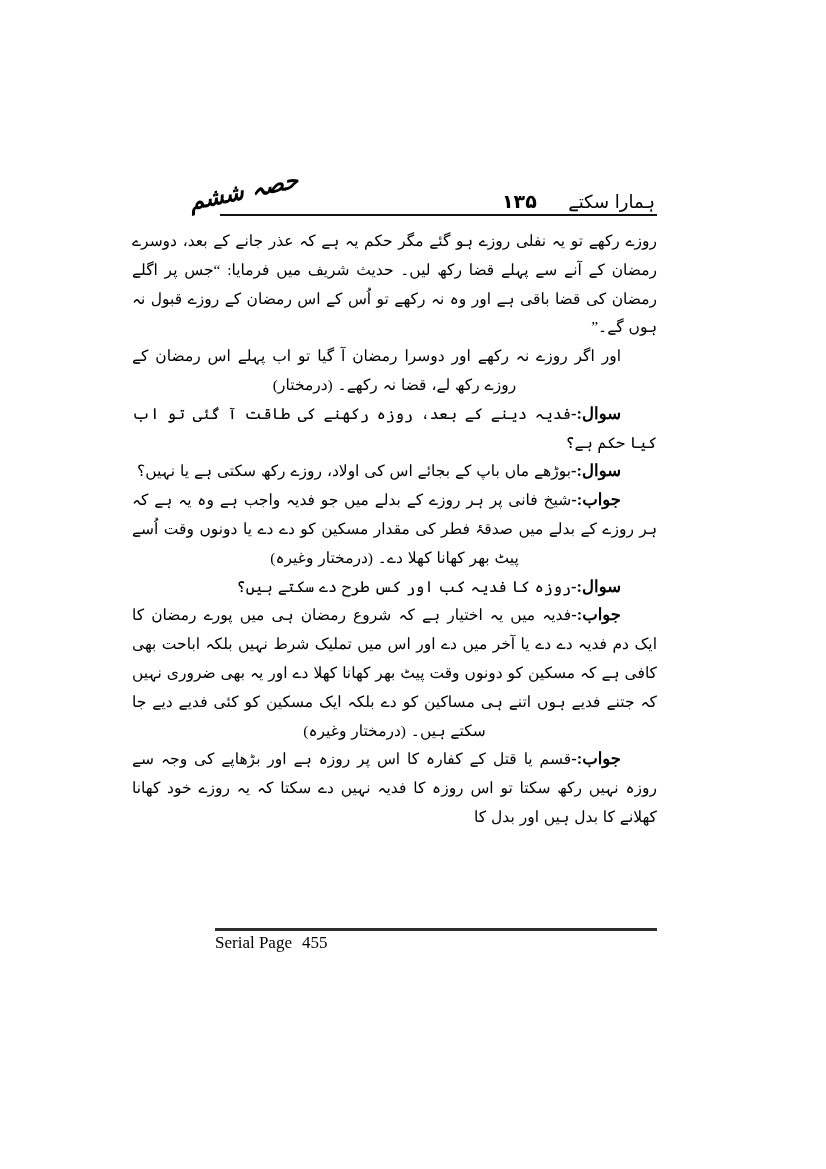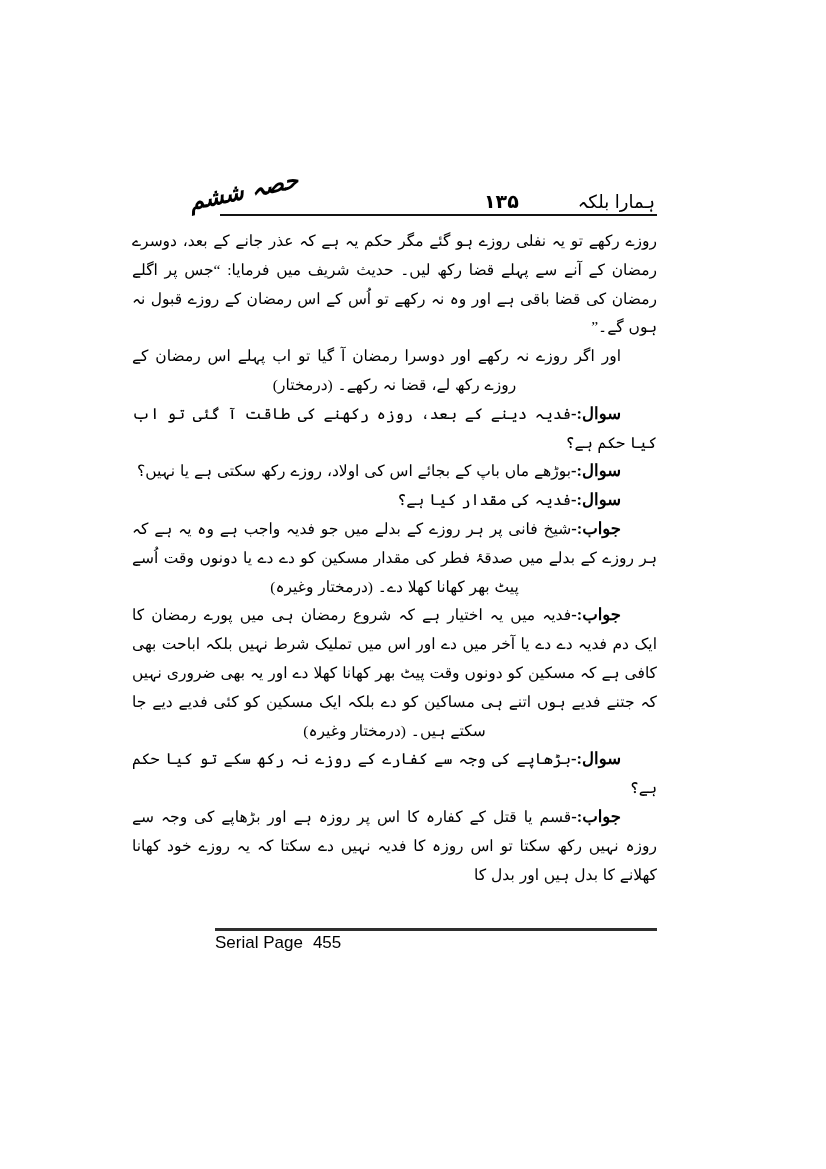--- a/index.html
+++ b/index.html
@@ -11,73 +11,72 @@
   .content{position:absolute;left:132px;top:176px;width:525px;}
   
   .header{position:relative;height:40px;}
   .header-rule{position:absolute;left:88px;right:0;bottom:0;height:2px;background:#141414;}
   .left-title{
     position:absolute;left:60px;bottom:1px;
     font-size:23px;font-weight:bold;font-style:italic;
     transform:rotate(-12deg);transform-origin:left bottom;
     letter-spacing:1px;white-space:nowrap;direction:rtl;
   }
-  .page-num{position:absolute;left:352px;bottom:4px;font-size:19px;font-weight:bold;direction:rtl;}
+  .page-num{position:absolute;left:370px;bottom:4px;font-size:19px;font-weight:bold;direction:rtl;}
   .right-title{position:absolute;right:2px;bottom:4px;font-size:18px;white-space:nowrap;direction:rtl;}
   
   .body-text{
     margin-top:11px;direction:rtl;text-align:justify;
     font-size:15.5px;line-height:28.8px;word-spacing:1px;font-family:Liberation Serif, serif;
   }
   .body-text p.para{margin:0;padding:0;}
   .body-text p.indent{text-indent:36px;}
   .body-text p.center-last{text-align-last:center;}
   .marker{font-weight:bold;font-size:16.5px;}
   
   .footer-rule{position:absolute;left:215px;top:928px;width:442px;height:3px;background:#2e2e2e;}
   .serial{
     position:absolute;left:215px;top:933px;
-    font-family:Liberation Sans, sans-serif;
+    font-family:Liberation Serif, serif;
     font-size:17px;color:#000;white-space:nowrap;
   }
   .serial .num{margin-left:10px;}
 </style>
 </head>
 <body>
 
 <div class="page">
   <div class="content">
 
     <div class="header">
       <span class="left-title">حصہ ششم</span>
       <span class="page-num">۱۳۵</span>
-      <span class="right-title">ہمارا بلکہ</span>
+      <span class="right-title">ہمارا سکتے</span>
       <div class="header-rule"></div>
     </div>
 
     <div class="body-text">
 
         <p class="para"><span class="ptext">روزے رکھے تو یہ نفلی روزے ہو گئے مگر حکم یہ ہے کہ عذر جانے کے بعد، دوسرے رمضان کے آنے سے پہلے قضا رکھ لیں۔ حدیث شریف میں فرمایا: “جس پر اگلے رمضان کی قضا باقی ہے اور وہ نہ رکھے تو اُس کے اس رمضان کے روزے قبول نہ ہوں گے۔”</span></p>
 
         <p class="para indent center-last"><span class="ptext">اور اگر روزے نہ رکھے اور دوسرا رمضان آ گیا تو اب پہلے اس رمضان کے روزے رکھ لے، قضا نہ رکھے۔ (درمختار)</span></p>
 
         <p class="para indent"><b class="marker">سوال:-</b><span class="ptext">فدیہ دینے کے بعد، روزہ رکھنے کی طاقت آ گئی تو اب کیا حکم ہے؟</span></p>
 
 
         <p class="para indent"><b class="marker">سوال:-</b><span class="ptext">بوڑھے ماں باپ کے بجائے اس کی اولاد، روزے رکھ سکتی ہے یا نہیں؟</span></p>
 
 
-        <p class="para indent"><b class="marker">سوال:-</b><span class="ptext">فدیہ کی مقدار کیا ہے؟</span></p>
 
         <p class="para indent center-last"><b class="marker">جواب:-</b><span class="ptext">شیخ فانی پر ہر روزے کے بدلے میں جو فدیہ واجب ہے وہ یہ ہے کہ ہر روزے کے بدلے میں صدقۂ فطر کی مقدار مسکین کو دے دے یا دونوں وقت اُسے پیٹ بھر کھانا کھلا دے۔ (درمختار وغیرہ)</span></p>
 
+        <p class="para indent"><b class="marker">سوال:-</b><span class="ptext">روزہ کا فدیہ کب اور کس طرح دے سکتے ہیں؟</span></p>
 
         <p class="para indent center-last"><b class="marker">جواب:-</b><span class="ptext">فدیہ میں یہ اختیار ہے کہ شروع رمضان ہی میں پورے رمضان کا ایک دم فدیہ دے دے یا آخر میں دے اور اس میں تملیک شرط نہیں بلکہ اباحت بھی کافی ہے کہ مسکین کو دونوں وقت پیٹ بھر کھانا کھلا دے اور یہ بھی ضروری نہیں کہ جتنے فدیے ہوں اتنے ہی مساکین کو دے بلکہ ایک مسکین کو کئی فدیے دیے جا سکتے ہیں۔ (درمختار وغیرہ)</span></p>
 
-        <p class="para indent"><b class="marker">سوال:-</b><span class="ptext">بڑھاپے کی وجہ سے کفارے کے روزے نہ رکھ سکے تو کیا حکم ہے؟</span></p>
 
         <p class="para indent"><b class="marker">جواب:-</b><span class="ptext">قسم یا قتل کے کفارہ کا اس پر روزہ ہے اور بڑھاپے کی وجہ سے روزہ نہیں رکھ سکتا تو اس روزہ کا فدیہ نہیں دے سکتا کہ یہ روزے خود کھانا کھلانے کا بدل ہیں اور بدل کا</span></p>
       </div>
 
   </div>
 
   <div class="footer-rule"></div>
   <div class="serial">
     <span>Serial Page</span><span class="num">455</span>
   </div>

